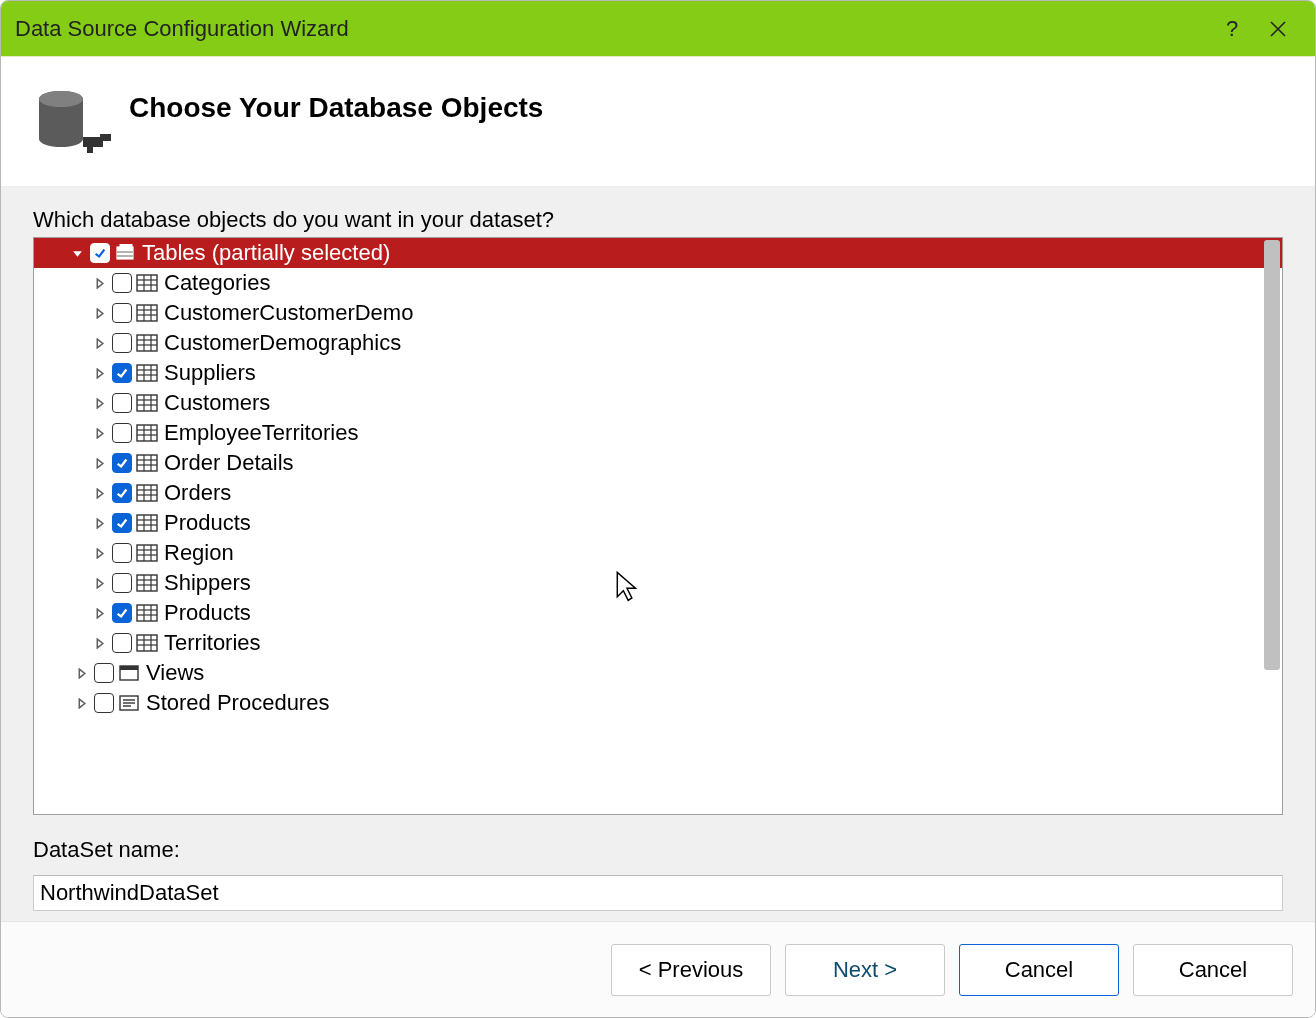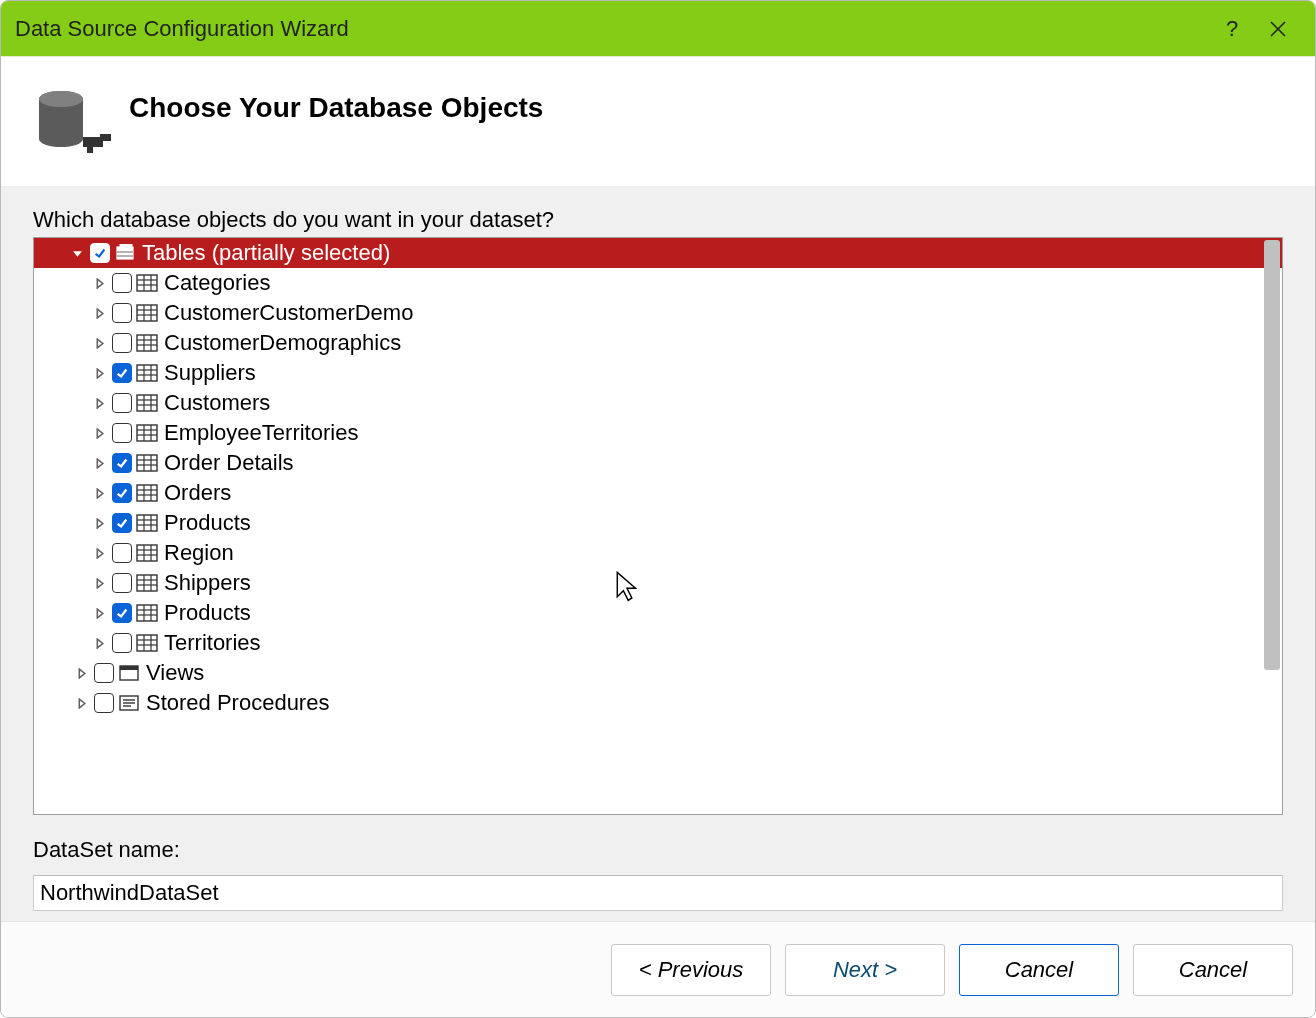--- a/index.html
+++ b/index.html
@@ -167,21 +167,20 @@
   }
   .btn {
     min-width: 160px;
     height: 52px;
     background:#fff;
     border: 1px solid #c9c9c9;
     border-radius: 3px;
     font-size: 22px;
     cursor: pointer;
     font-family: inherit;
-    font-style: italic;
   }
   .btn:disabled, .btn.disabled {
     color: #0c4a6e;
     cursor: default;
   }
   .btn.primary {
     border: 1.6px solid #0a64d8;
   }
 
   .cursor-img {

